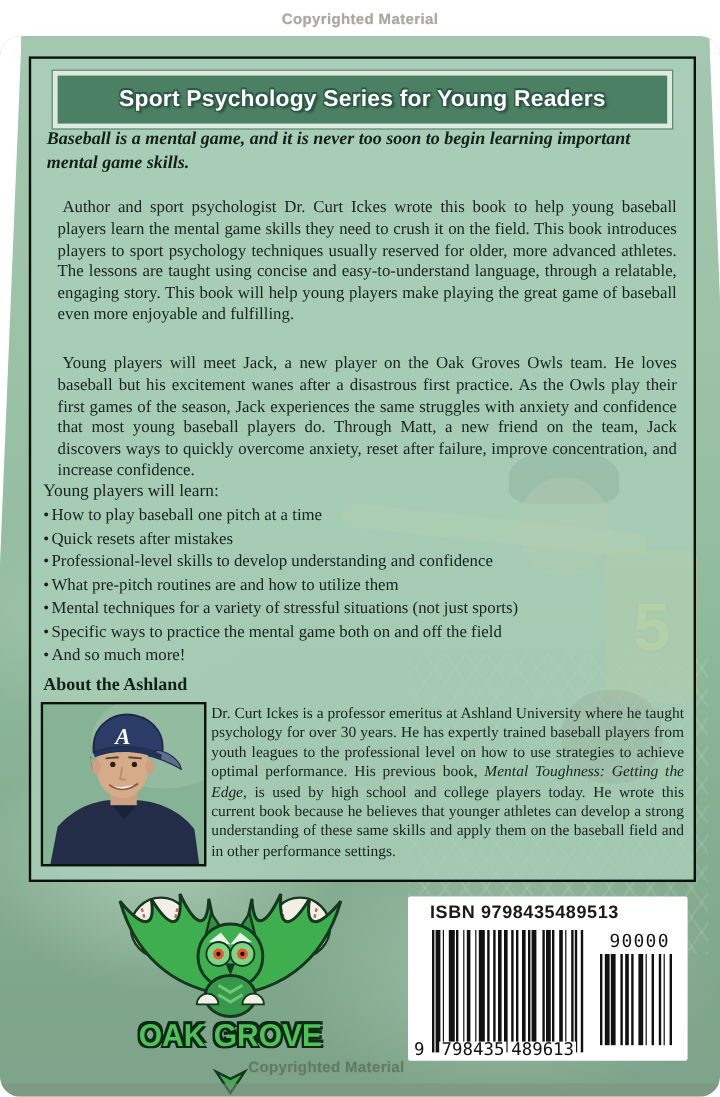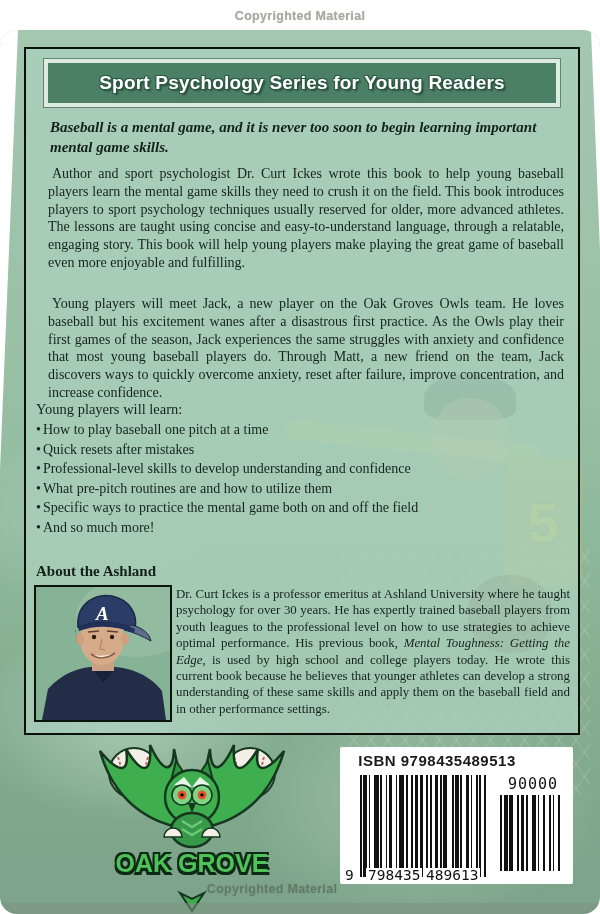--- a/index.html
+++ b/index.html
@@ -48,21 +48,21 @@
 
   
   .panel{position:absolute;left:24px;top:17px;width:552px;height:684px;z-index:2;
     border:2px solid #0b100b;background:rgba(171,207,186,.78);}
   .banner-frame{position:absolute;left:18px;top:10px;right:18px;height:40px;
     border:4px solid #dcebdd;background:#4b8065;box-shadow:0 0 0 1px rgba(30,60,45,.5);
     display:flex;align-items:center;justify-content:center;}
   .banner-text{font-family:"Liberation Sans",sans-serif;font-weight:bold;font-size:19px;color:#ffffff;
     letter-spacing:.2px;
     text-shadow:1px 1px 0 #2c5a44,-1px -1px 0 #2c5a44,1px -1px 0 #2c5a44,-1px 1px 0 #2c5a44,2px 2px 2px rgba(0,0,0,.45);}
-  .tagline{position:absolute;left:9px;right:10px;top:54px;margin:15px;
+  .tagline{position:absolute;left:9px;right:10px;top:54px;margin:4px;
     font-size:15px;font-weight:bold;font-style:italic;color:#13201a;line-height:1.3;}
   .body-p{position:absolute;left:10px;right:2px;margin:12px;font-size:14px;color:#17231c;
     line-height:1.27;text-align:justify;text-indent:4px;}
   .p1{top:104px;}
   .p2{top:234px;}
   .learn{position:absolute;left:10px;right:9px;top:352px;color:#17231c;}
   .learn-head{font-size:14.5px;margin:0 0 2px 0;}
   ul.learn-list{list-style:none;margin:0;padding:0;}
   ul.learn-list li{font-size:14px;line-height:19.5px;}
   ul.learn-list li::before{content:"\2022";margin-right:2px;}
@@ -136,20 +136,21 @@
       <p class="body-p p1">Author and sport psychologist Dr. Curt Ickes wrote this book to help young baseball players learn the mental game skills they need to crush it on the field.  This book introduces players to sport psychology techniques usually reserved for older, more advanced athletes. The lessons are taught using concise and easy-to-understand language, through a relatable, engaging story. This book will help young players make playing the great game of baseball even more enjoyable and fulfilling.</p>
       <p class="body-p p2">Young players will meet Jack, a new player on the Oak Groves Owls team. He loves baseball but his excitement wanes after a disastrous first practice. As the Owls play their first games of the season, Jack experiences the same struggles with anxiety and confidence that most young baseball players do. Through Matt, a new friend on the team, Jack discovers ways to quickly overcome anxiety, reset after failure, improve concentration, and increase confidence.</p>
 
       <div class="learn">
         <p class="learn-head">Young players will learn:</p>
         <ul class="learn-list">
             <li>How to play baseball one pitch at a time</li>
             <li>Quick resets after mistakes</li>
             <li>Professional-level skills to develop understanding and confidence</li>
             <li>What pre-pitch routines are and how to utilize them</li>
+            <li>Mental techniques for a variety of stressful situations (not just sports)</li>
             <li>Specific ways to practice the mental game both on and off the field</li>
             <li>And so much more!</li>
           </ul>
       </div>
 
       <p class="about-head">About the Ashland</p>
 
       <div class="author-photo">
         <svg width="134" height="133" viewBox="0 0 134 133">
           <rect x="0" y="0" width="134" height="133" fill="#86b295"></rect>

